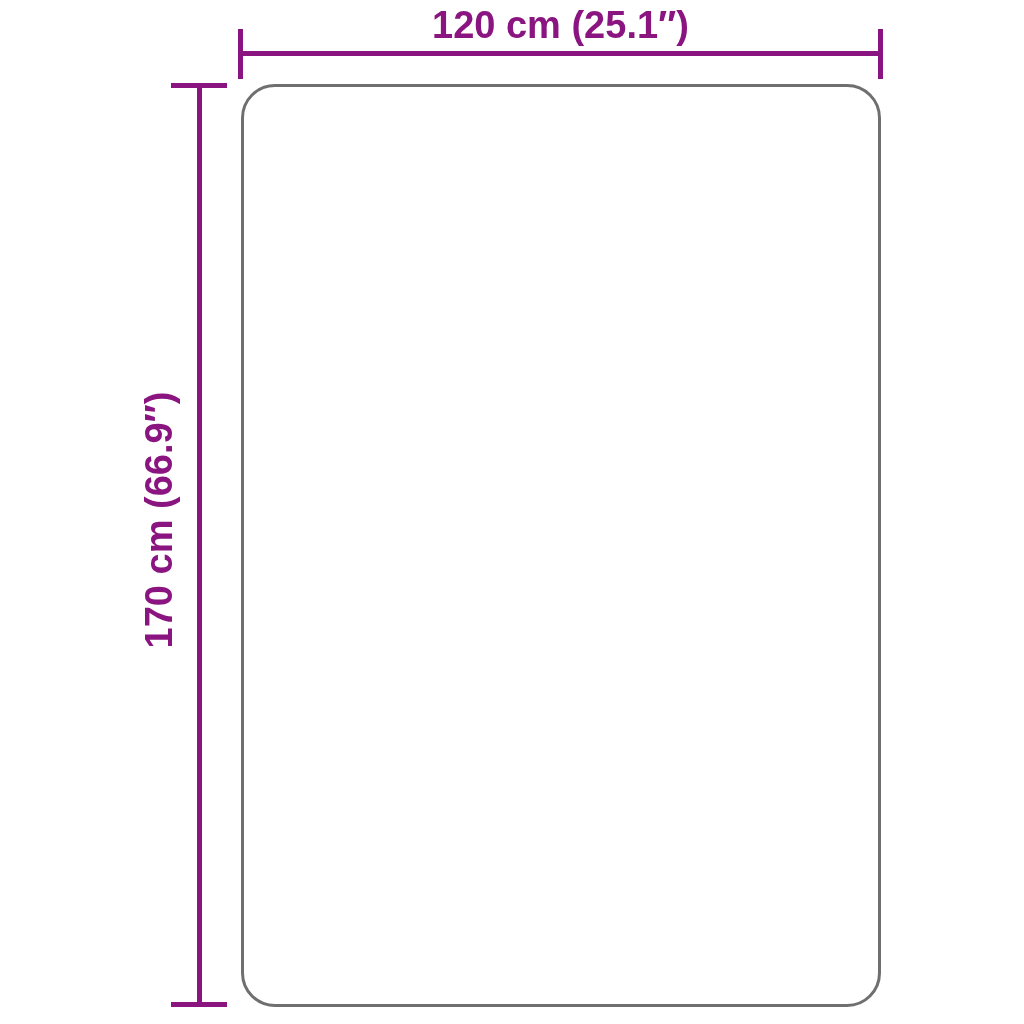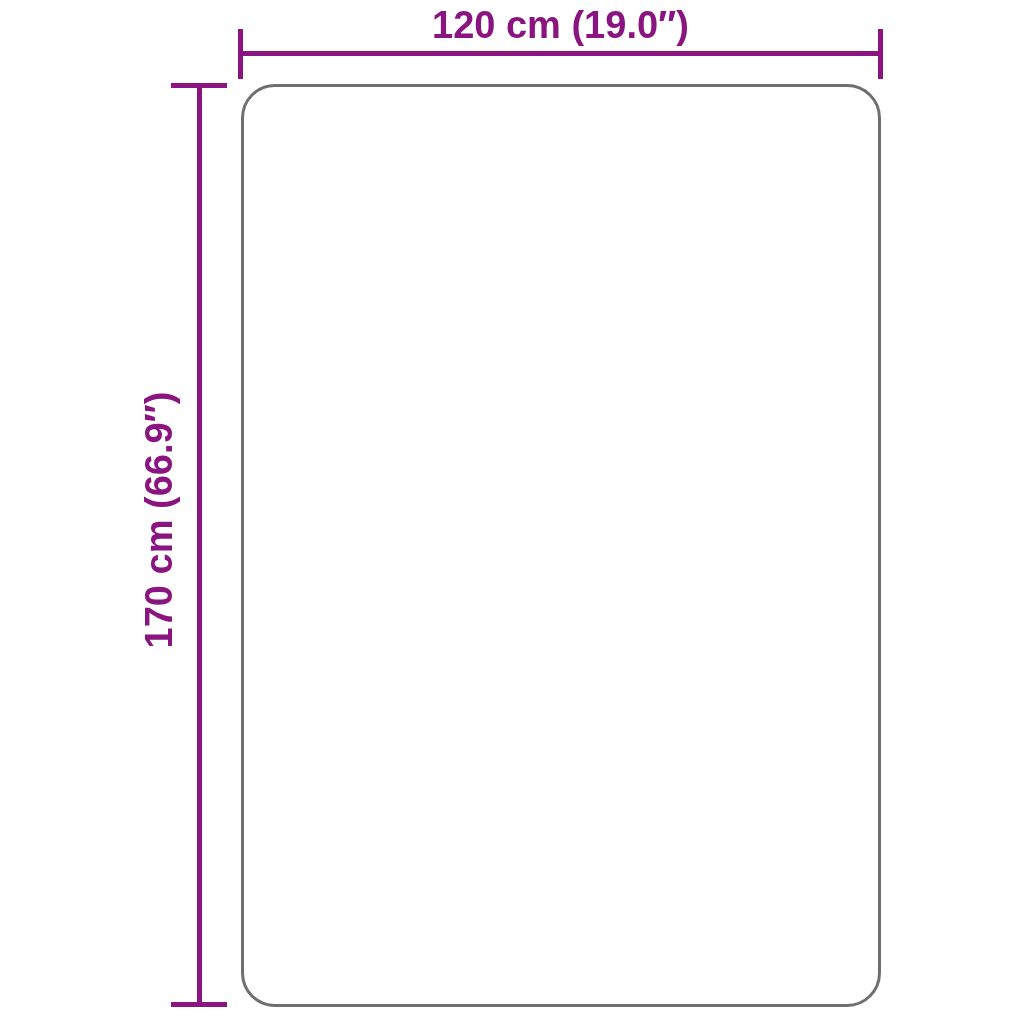--- a/index.html
+++ b/index.html
@@ -61,20 +61,20 @@
 </head>
 <body>
 
 <div class="stage">
 
   <div class="rug"></div>
 
   <div class="dim h-line"></div>
   <div class="dim h-cap-l"></div>
   <div class="dim h-cap-r"></div>
-  <div class="dim-label width-label">120 cm (19.0″)</div>
+  <div class="dim-label width-label">120 cm (25.1″)</div>
 
   <div class="dim v-line"></div>
   <div class="dim v-cap-t"></div>
   <div class="dim v-cap-b"></div>
   <div class="dim-label height-label">170 cm (66.9″)</div>
 
 </div>
 
 </body></html>

